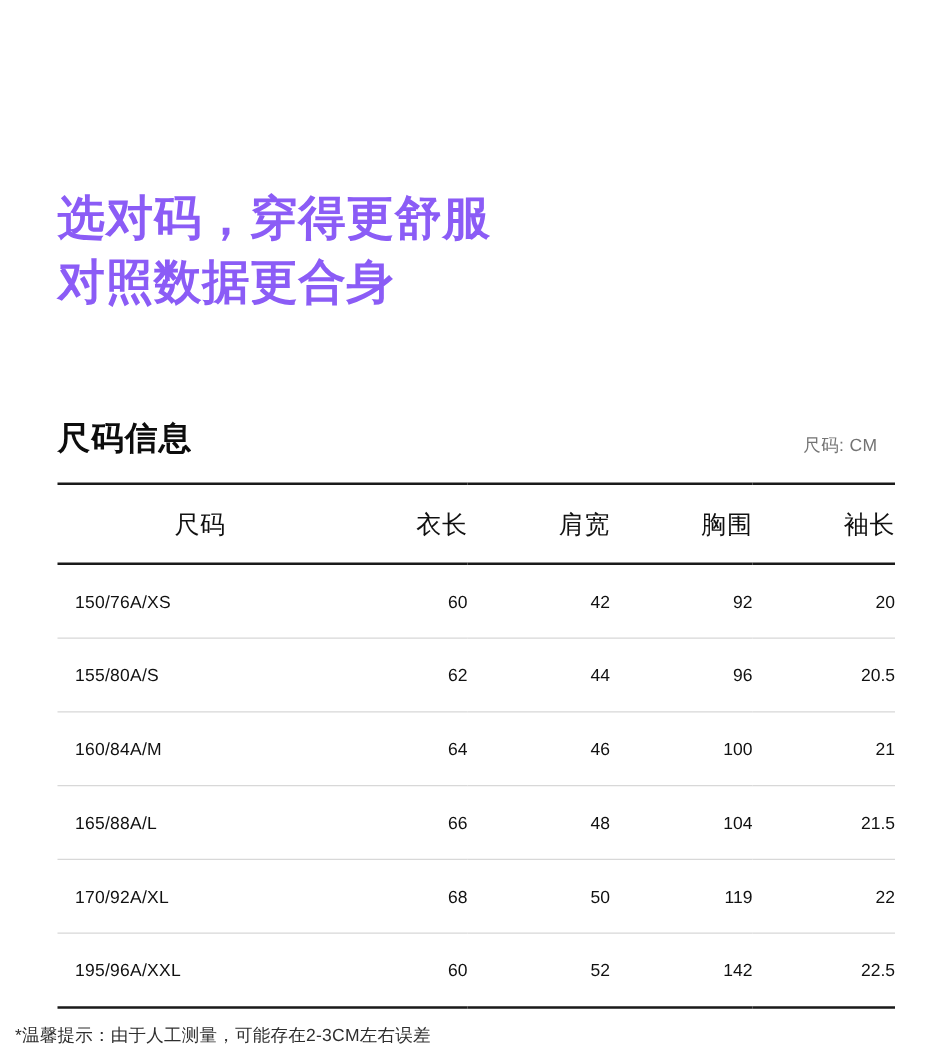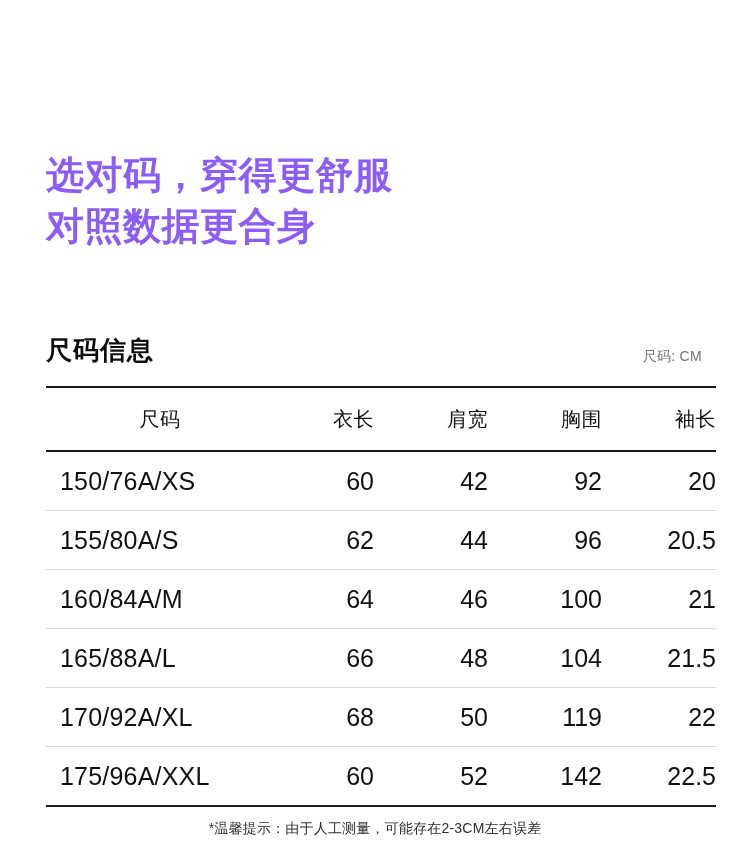--- a/index.html
+++ b/index.html
@@ -59,21 +59,21 @@
     border-collapse: collapse;
     table-layout: fixed;
   }
   .size-table th,
   .size-table td {
     border-bottom: 1px solid #d8d8d8;
     padding: 0;
     height: 58px;
     vertical-align: middle;
     font-weight: normal;
-    font-size: 25px;
+    font-size: 14px;
     color: #111111;
   }
   .size-table thead th {
     border-top: 2px solid #1a1a1a;
     border-bottom: 2px solid #1a1a1a;
     height: 62px;
     font-size: 20px;
     font-weight: normal;
     letter-spacing: 0.5px;
   }
@@ -93,24 +93,24 @@
     text-align: left;
     padding-left: 14px !important;
     font-size: 19px;
     letter-spacing: 0.2px;
   }
   .footnote {
     position: absolute;
     left: 0;
     right: 0;
     top: 820px;
-    text-align: center;
     font-size: 14px;
     color: #2e2e2e;
     letter-spacing: 0.2px;
+    padding-left: 12px;
   }
 </style>
 </head>
 <body>
 
 <div class="page">
 
   <div class="headline">
     <span class="line">选对码，穿得更舒服</span>
     <span class="line">对照数据更合身</span>
@@ -159,21 +159,21 @@
         <td class="col-val">21.5</td>
       </tr>
       <tr>
         <td class="cell-name">170/92A/XL</td>
         <td class="col-val">68</td>
         <td class="col-val">50</td>
         <td class="col-val">119</td>
         <td class="col-val">22</td>
       </tr>
       <tr>
-        <td class="cell-name">175/96A/XXL</td>
+        <td class="cell-name">195/96A/XXL</td>
         <td class="col-val">60</td>
         <td class="col-val">52</td>
         <td class="col-val">142</td>
         <td class="col-val">22.5</td>
       </tr>
     </tbody>
   </table>
 
   <div class="footnote">*温馨提示：由于人工测量，可能存在2-3CM左右误差</div>
 

